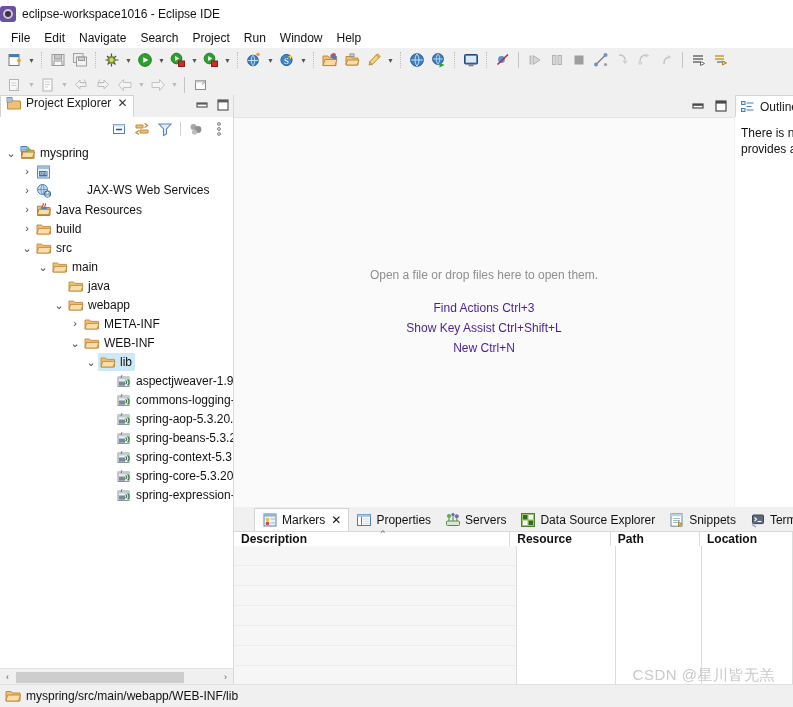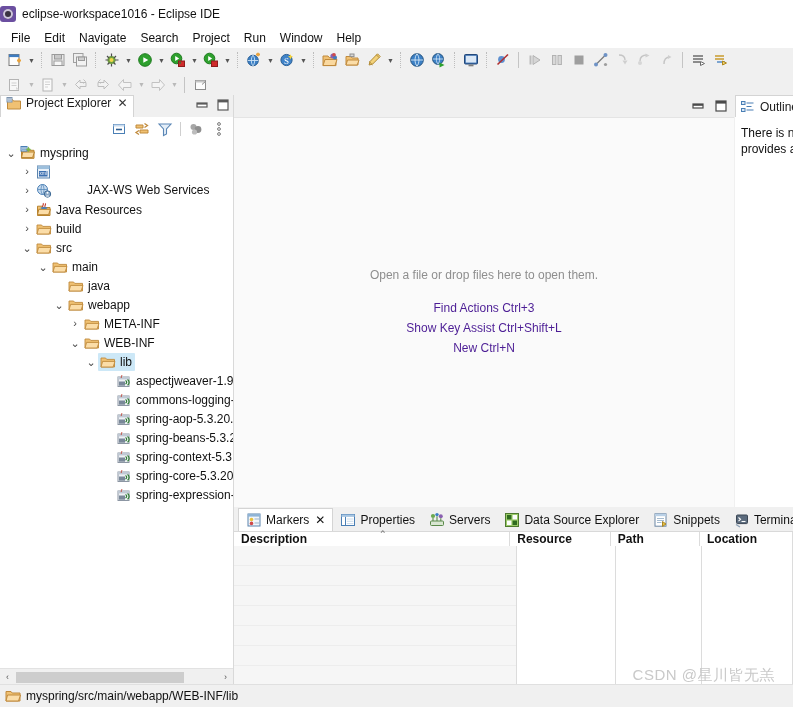--- a/index.html
+++ b/index.html
@@ -154,21 +154,21 @@
     margin: 0 0 2px 0; font-size: 12px; color: #111; white-space: nowrap;
   }
 
   
   .bottom {
     position: absolute; left: 234px; top: 413px; right: 0; bottom: 0;
     background: #ffffff; display: flex; flex-direction: column;
   }
   .bottom-tabstrip {
     height: 23px; background: #f0f0f0; display: flex; align-items: flex-end;
-    padding-left: 4px;
+    padding-left: 20px;
   }
   .btab {
     display: flex; align-items: center; gap: 4px; height: 22px;
     padding: 0 7px; font-size: 12px; white-space: nowrap; color: #111;
   }
   .btab.active {
     background: #ffffff; border-top: 1px solid #d4d4d4;
     border-left: 1px solid #d4d4d4; border-right: 1px solid #d4d4d4;
   }
   .items-count {

